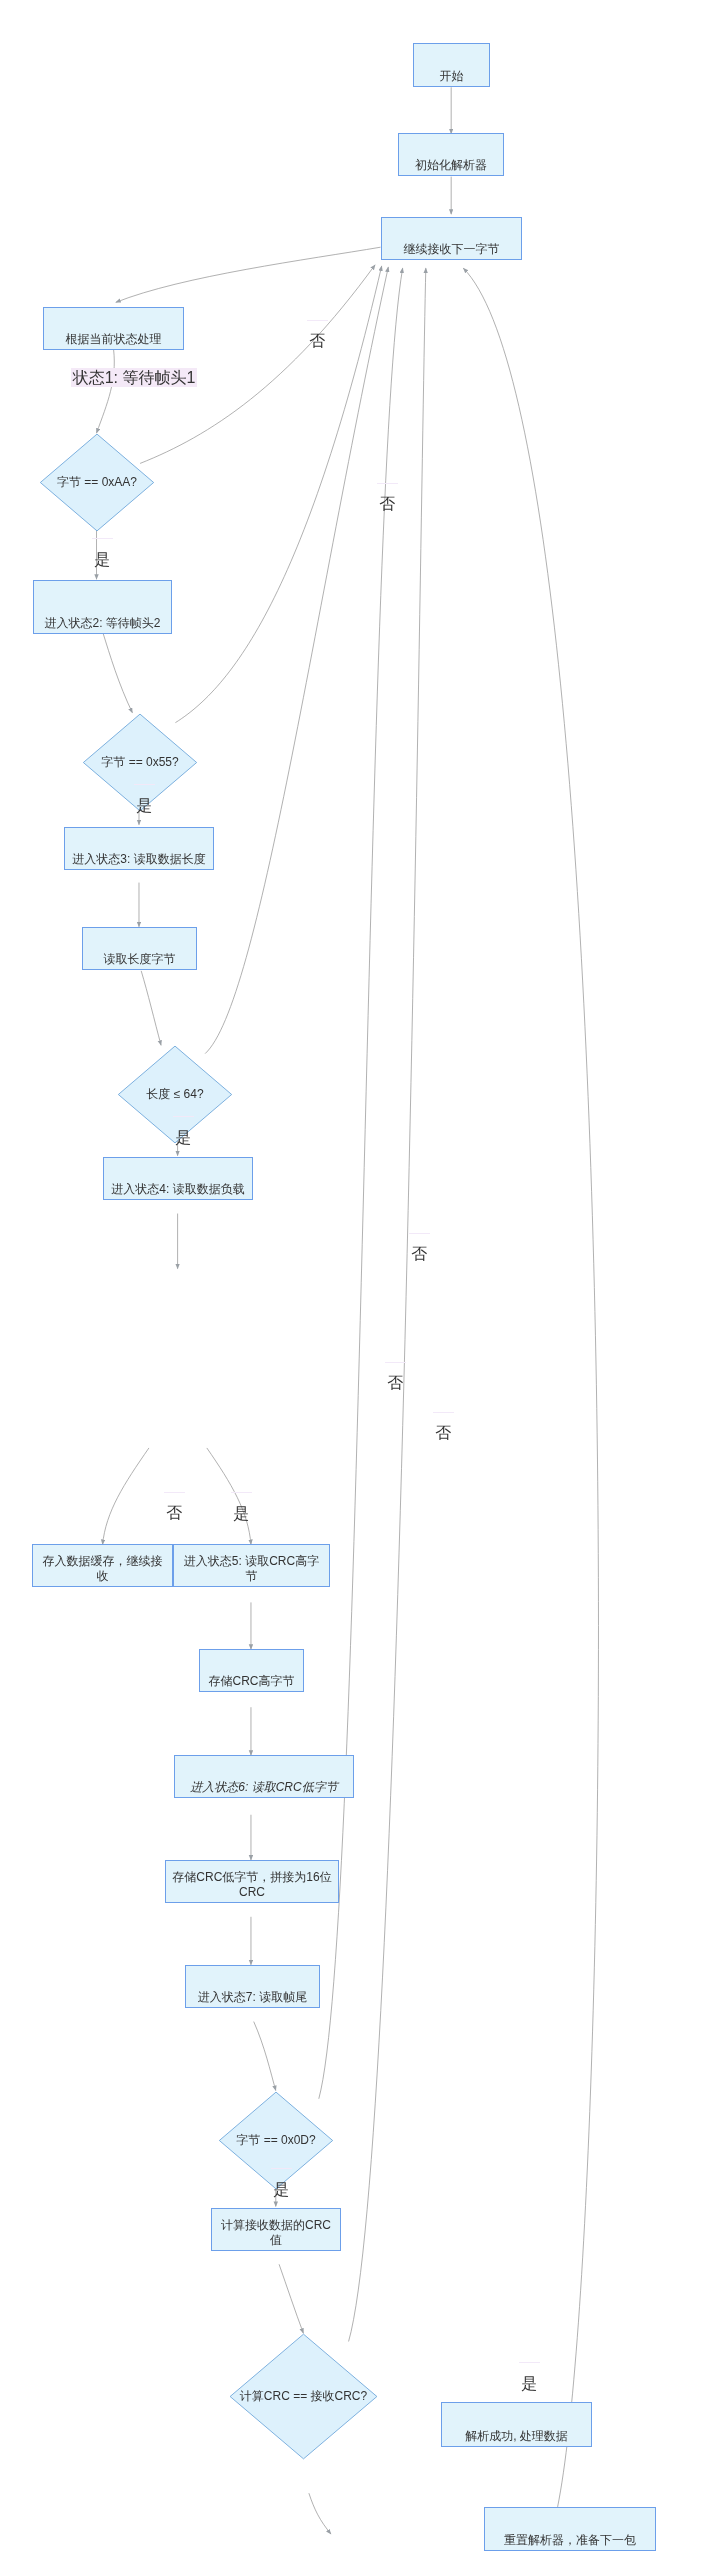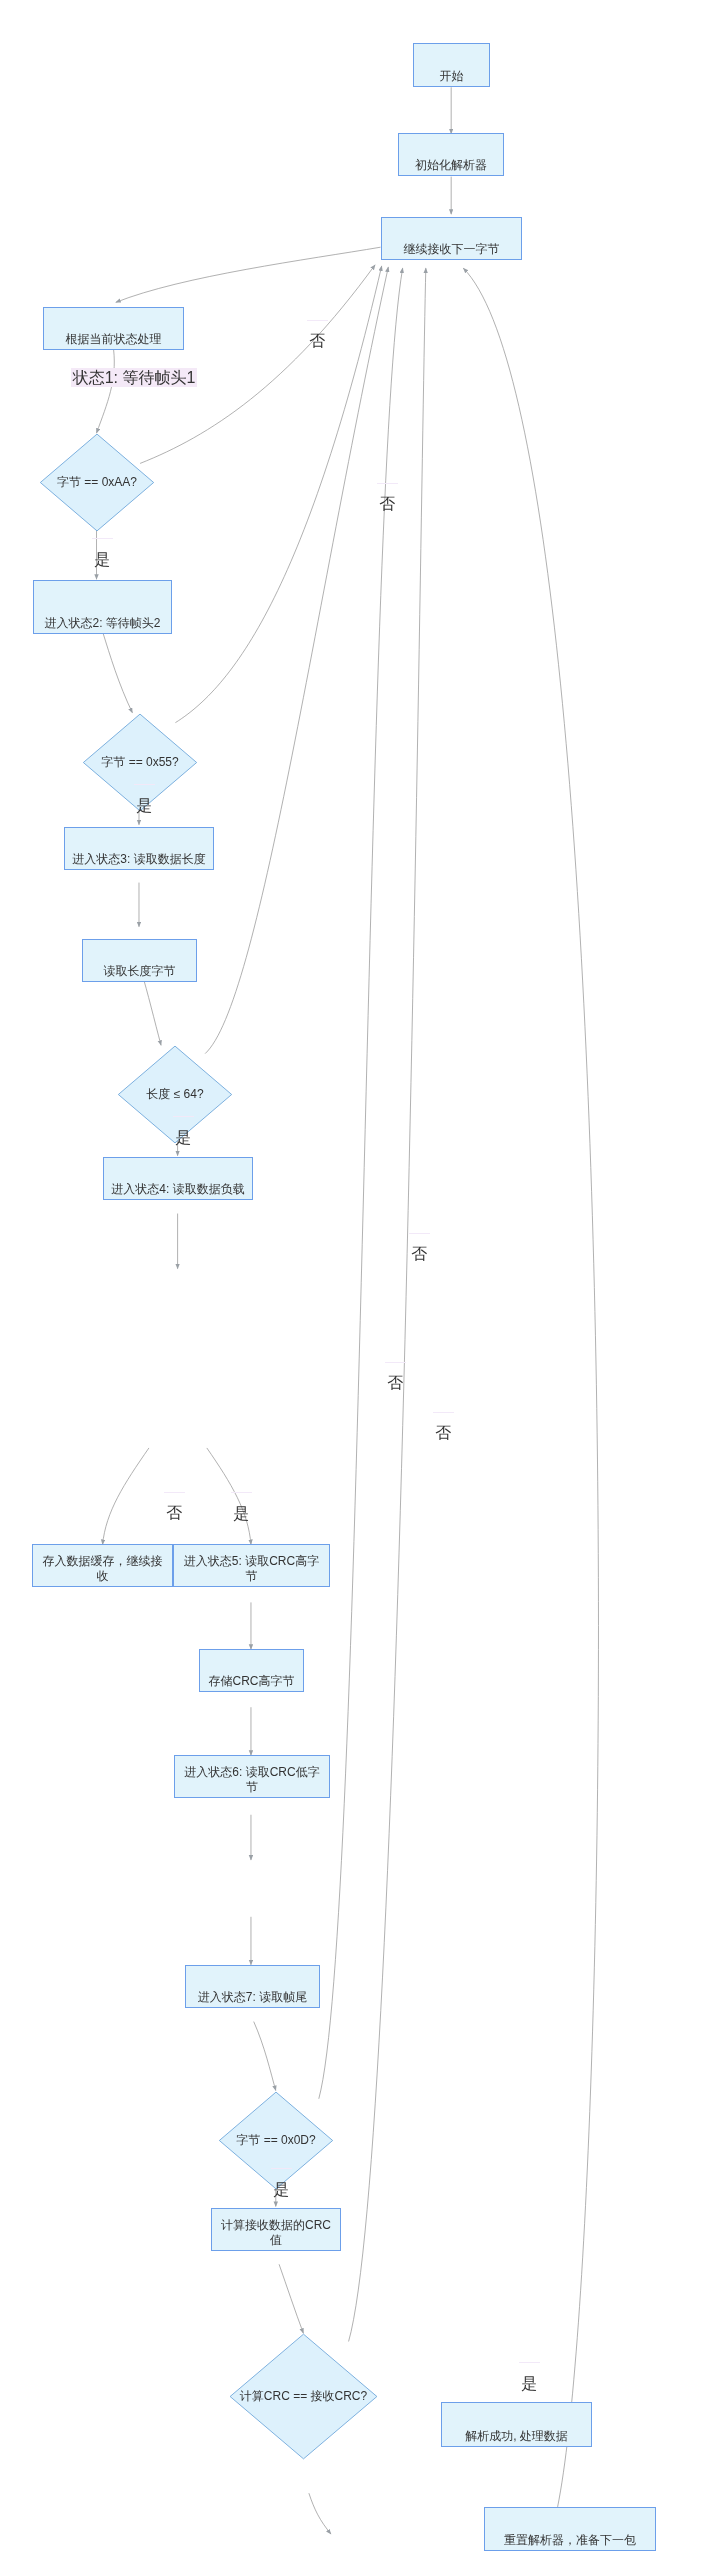--- a/index.html
+++ b/index.html
@@ -118,21 +118,21 @@
     <svg width="116" height="99" style="position:absolute;left:0;top:0;" viewBox="0 0 210 180">
       <polygon points="105,2 208,90 105,178 2,90" fill="#DDF1FC" stroke="#5b9bd5" stroke-width="1.4"></polygon>
     </svg>
     <span class="diamond-lbl">字节 == 0x55?</span>
   </div>
 
   <div class="node" style="left:64px;top:827px;width:150px;height:43px;">
     <span>进入状态3: 读取数据长度</span>
   </div>
 
-  <div class="node" style="left:82px;top:927px;width:115px;height:43px;margin-top:12px;">
+  <div class="node" style="left:82px;top:927px;width:115px;height:43px;">
     <span>读取长度字节</span>
   </div>
 
   <div class="diamond-wrap" style="left:117px;top:1045px;width:116px;height:99px;">
     <svg width="116" height="99" style="position:absolute;left:0;top:0;" viewBox="0 0 210 180">
       <polygon points="105,2 208,90 105,178 2,90" fill="#DDF1FC" stroke="#5b9bd5" stroke-width="1.4"></polygon>
     </svg>
     <span class="diamond-lbl">长度 ≤ 64?</span>
   </div>
 
@@ -146,24 +146,27 @@
   </div>
 
   <div class="node" style="left:173px;top:1544px;width:157px;height:43px;">
     <span>进入状态5: 读取CRC高字节</span>
   </div>
 
   <div class="node" style="left:199px;top:1649px;width:105px;height:43px;">
     <span>存储CRC高字节</span>
   </div>
 
-  <div class="node" style="left:174px;top:1755px;width:156px;height:43px;">
+  <div class="node" style="left:174px;top:1755px;width:180px;height:43px;font-style:italic;">
     <span>进入状态6: 读取CRC低字节</span>
   </div>
 
+  <div class="node" style="left:165px;top:1860px;width:174px;height:43px;">
+    <span>存储CRC低字节，拼接为16位CRC</span>
+  </div>
 
   <div class="node" style="left:185px;top:1965px;width:135px;height:43px;">
     <span>进入状态7: 读取帧尾</span>
   </div>
 
   <div class="diamond-wrap" style="left:218px;top:2091px;width:116px;height:99px;">
     <svg width="116" height="99" style="position:absolute;left:0;top:0;" viewBox="0 0 210 180">
       <polygon points="105,2 208,90 105,178 2,90" fill="#DDF1FC" stroke="#5b9bd5" stroke-width="1.4"></polygon>
     </svg>
     <span class="diamond-lbl">字节 == 0x0D?</span>

